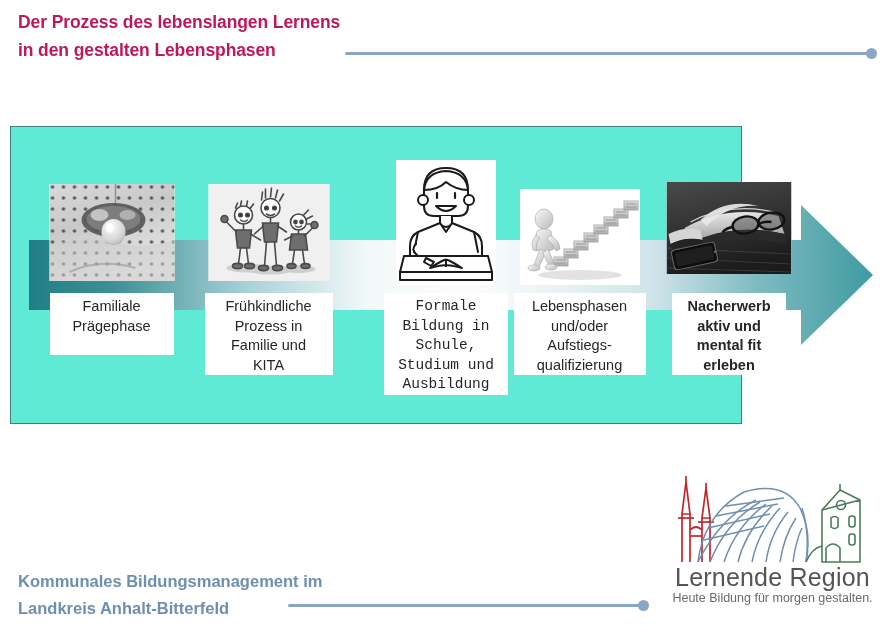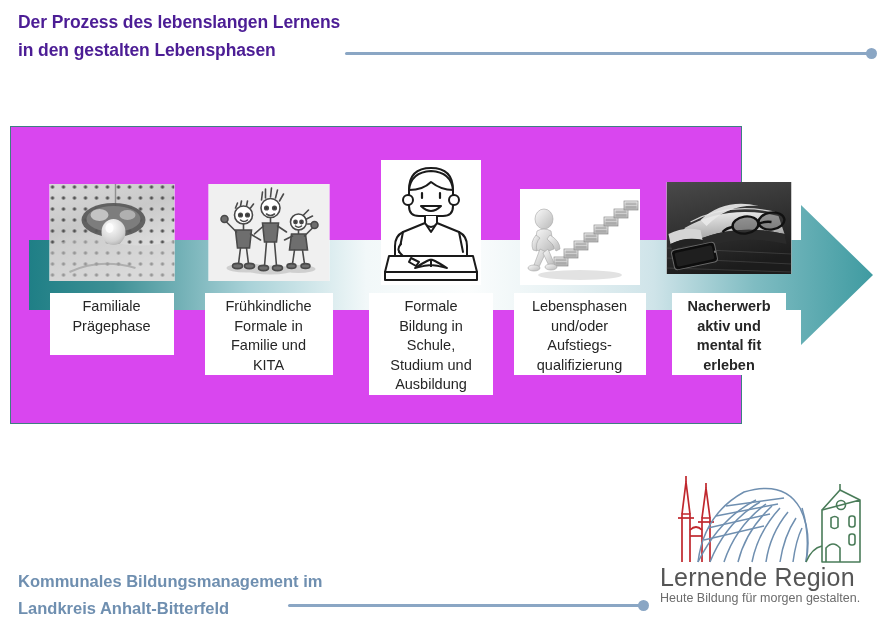--- a/index.html
+++ b/index.html
@@ -6,31 +6,31 @@
   body{
     width:893px;height:626px;
     background:#ffffff;
     font-family:"Liberation Sans", sans-serif;
     overflow:hidden;position:relative;
   }
 
   
   #title-block{position:absolute;left:18px;top:8px;width:860px;}
   .title-line{
-    font-size:17.5px;font-weight:bold;color:#4c1d95;
+    font-size:17.5px;font-weight:bold;color:#be185d;
     letter-spacing:-0.1px;line-height:28px;white-space:nowrap;
   }
   #title-rule-wrap{position:absolute;left:345px;top:47px;width:535px;height:14px;}
   #title-rule{position:absolute;left:0;top:5px;width:525px;height:3px;background:#8aa6c4;border-radius:2px;}
   #title-rule-dot{position:absolute;left:521px;top:1px;width:11px;height:11px;border-radius:50%;background:#8aa6c4;}
 
   
   #content-box{
     position:absolute;left:10px;top:126px;width:732px;height:298px;
-    border:1px solid #3f7f80;background:#d946ef;box-sizing:border-box;
+    border:1px solid #3f7f80;background:#5eead4;box-sizing:border-box;
   }
 
   
   #arrow{position:absolute;left:0px;top:0px;width:868px;height:298px;pointer-events:none;}
 
   
   .stage{position:absolute;top:0;height:298px;}
   .stage-img{
     position:absolute;left:50%;transform:translateX(-50%);
     overflow:hidden;background:#ffffff;
@@ -51,25 +51,25 @@
     font-size:16.5px;font-weight:bold;color:#6f8fb0;
     line-height:27px;white-space:nowrap;
   }
   #footer-rule-wrap{position:absolute;left:288px;top:599px;width:380px;height:14px;}
   #footer-rule{position:absolute;left:0;top:5px;width:355px;height:3px;background:#8aa6c4;border-radius:2px;}
   #footer-rule-dot{position:absolute;left:350px;top:1px;width:11px;height:11px;border-radius:50%;background:#8aa6c4;}
 
   
   #logo{position:absolute;left:660px;top:474px;width:225px;height:146px;}
   #logo-word{
-    position:absolute;left:0;top:89px;width:225px;
+    position:absolute;left:0;top:89px;width:225px;text-align:center;
     font-size:25px;color:#555555;letter-spacing:0.2px;
   }
   #logo-tag{
-    position:absolute;left:0;top:117px;width:225px;
+    position:absolute;left:0;top:117px;width:225px;text-align:center;
     font-size:12.5px;color:#6b6b6b;
   }
 </style>
 </head>
 <body>
 
 <div id="title-block">
   <div class="title-line">Der Prozess des lebenslangen Lernens</div>
   <div class="title-line">in den gestalten Lebensphasen</div>
 </div>
@@ -180,26 +180,26 @@
           <path d="M96 52 L104 44"></path>
             <circle cx="106" cy="41" r="3.5" fill="#6e6e6e"></circle>
           <path d="M86 66 L84 80 M94 66 L96 80"></path>
           <ellipse cx="83" cy="82" rx="4.5" ry="2.4" fill="#6e6e6e"></ellipse>
           <ellipse cx="97" cy="82" rx="4.5" ry="2.4" fill="#6e6e6e"></ellipse>
         </g>
       </svg>
     </div>
     <div class="label-bg" style="width:128px;height:82px;"></div>
     <div class="stage-label">Frühkindliche
-Formale in
+Prozess in
 Familie und
 KITA</div>
   </div>
 
-  <div class="stage" style="left:335px;width:170px;">
+  <div class="stage" style="left:350px;width:170px;font-family:Liberation Mono, monospace;">
     <div class="stage-img" style="top:33px;width:100px;height:125px;">
       <svg viewBox="0 0 100 125" width="100" height="125">
         <g stroke="#1a1a1a" stroke-width="2" fill="#ffffff" stroke-linejoin="round" stroke-linecap="round">
 
           <path d="M28 30 Q28 8 50 8 Q72 8 72 30 L72 46 Q72 56 62 56 L38 56 Q28 56 28 46 Z"></path>
           <path d="M28 30 Q30 12 50 11 Q70 12 72 30 Q60 30 50 22 Q42 30 28 30 Z" fill="#ffffff"></path>
           <circle cx="27" cy="40" r="5"></circle>
             <circle cx="73" cy="40" r="5"></circle>
           <path d="M41 38 q0 -4 0 -5 M59 38 q0 -4 0 -5" stroke-width="2.2"></path>
           <path d="M40 46 q10 10 20 0 Z" fill="#ffffff"></path>

